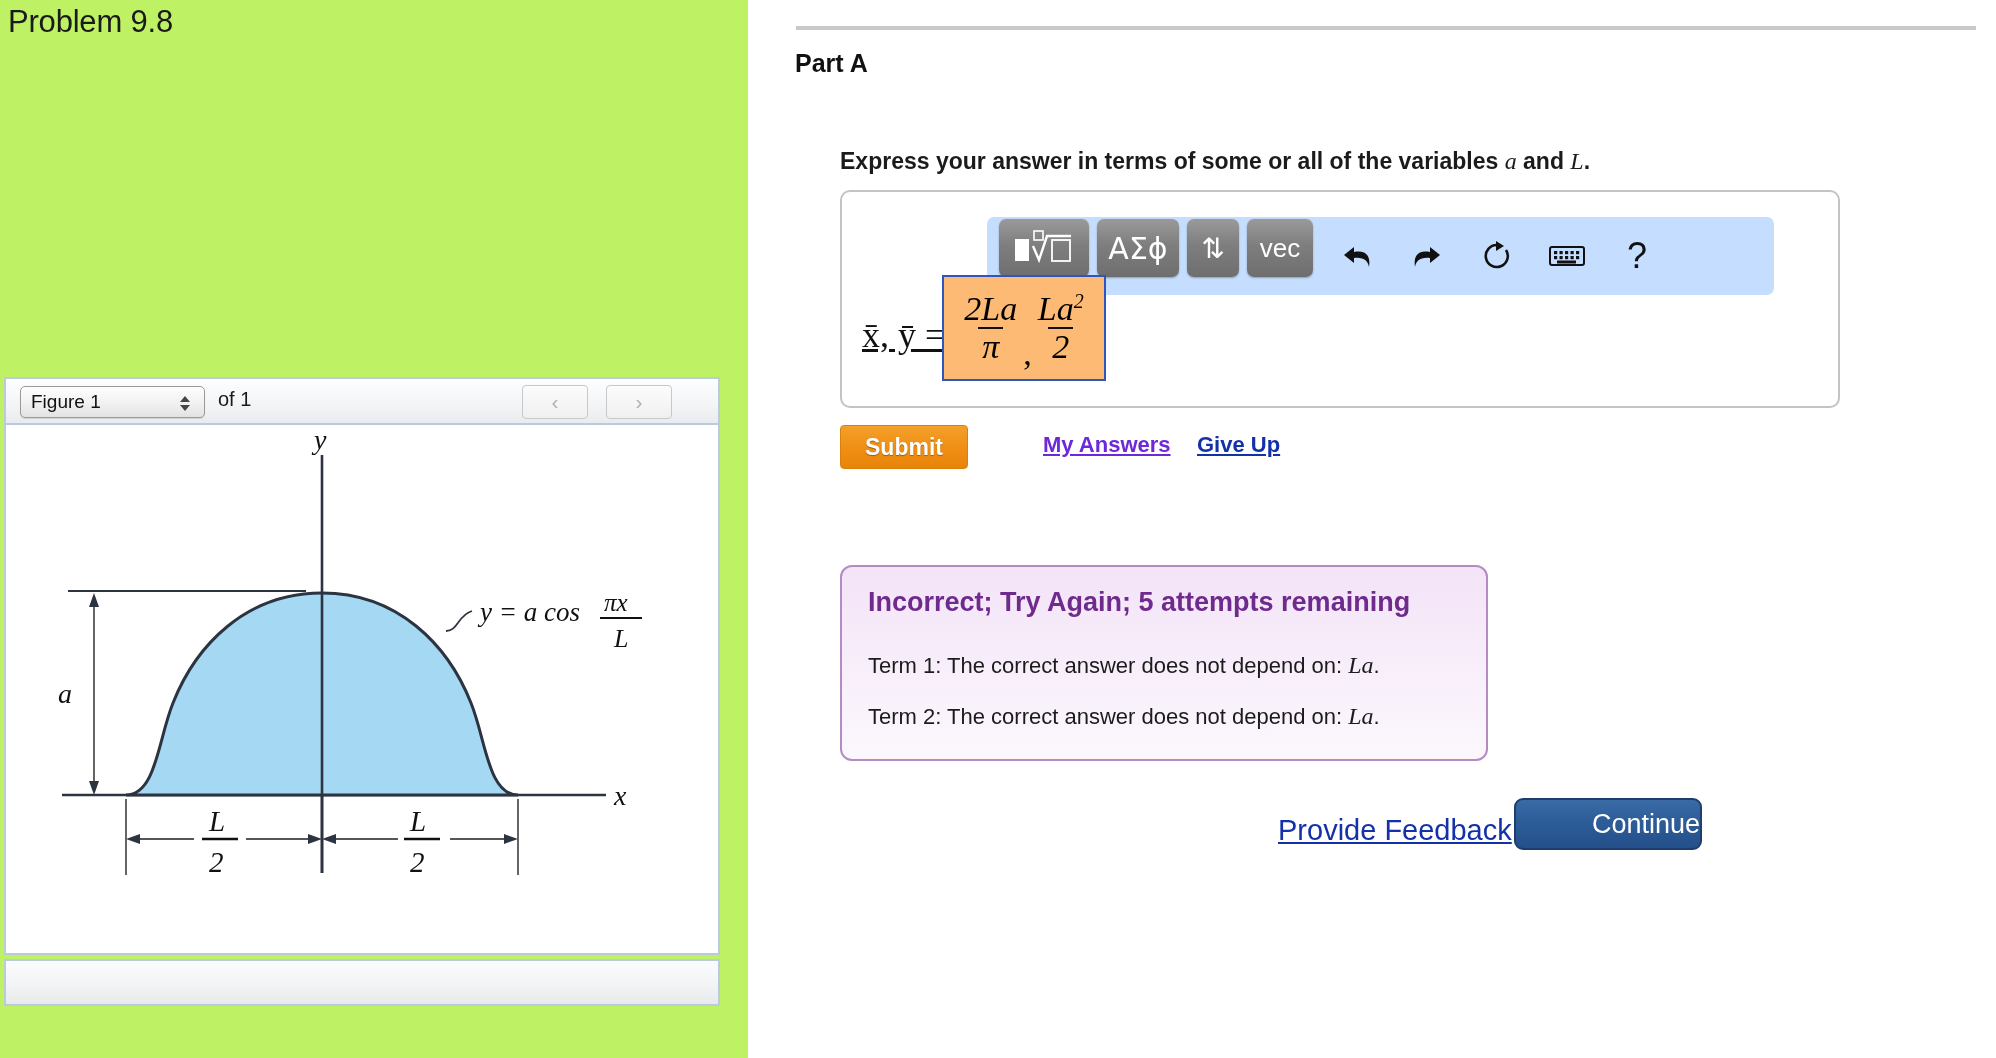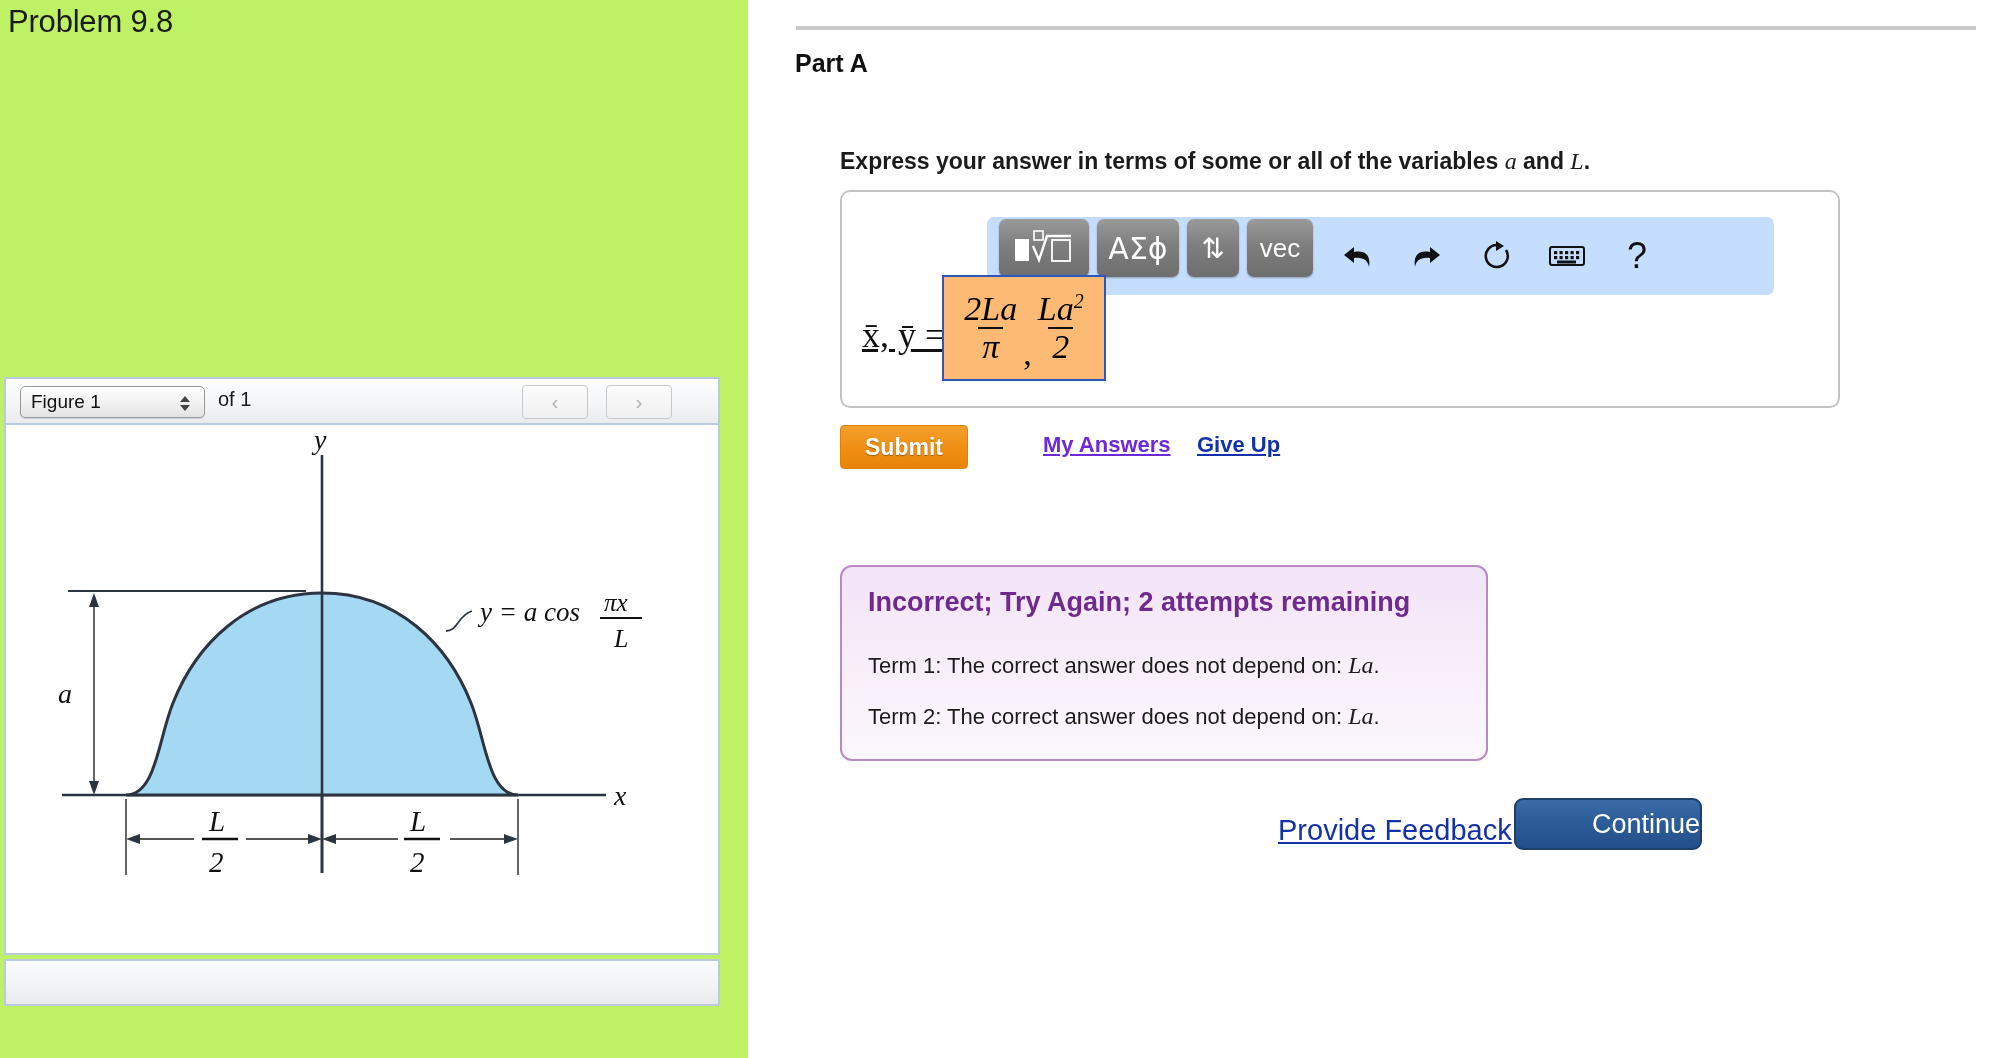--- a/index.html
+++ b/index.html
@@ -447,21 +447,21 @@
           </span>
         </div>
       </div>
     </div>
 
     <div id="submit-btn">Submit</div>
     <div id="my-answers-link">My Answers</div>
     <div id="give-up-link">Give Up</div>
 
     <div id="feedback-box">
-      <div id="feedback-title">Incorrect; Try Again; 2 attempts remaining</div>
+      <div id="feedback-title">Incorrect; Try Again; 5 attempts remaining</div>
       <div class="feedback-term" id="feedback-term1">
         <span>Term 1: The correct answer does not depend on: </span><span class="mathvar">La</span><span>.</span>
       </div>
       <div class="feedback-term" id="feedback-term2">
         <span>Term 2: The correct answer does not depend on: </span><span class="mathvar">La</span><span>.</span>
       </div>
     </div>
 
     <div id="provide-feedback-link">Provide Feedback</div>
     <div id="continue-btn">Continue</div>

